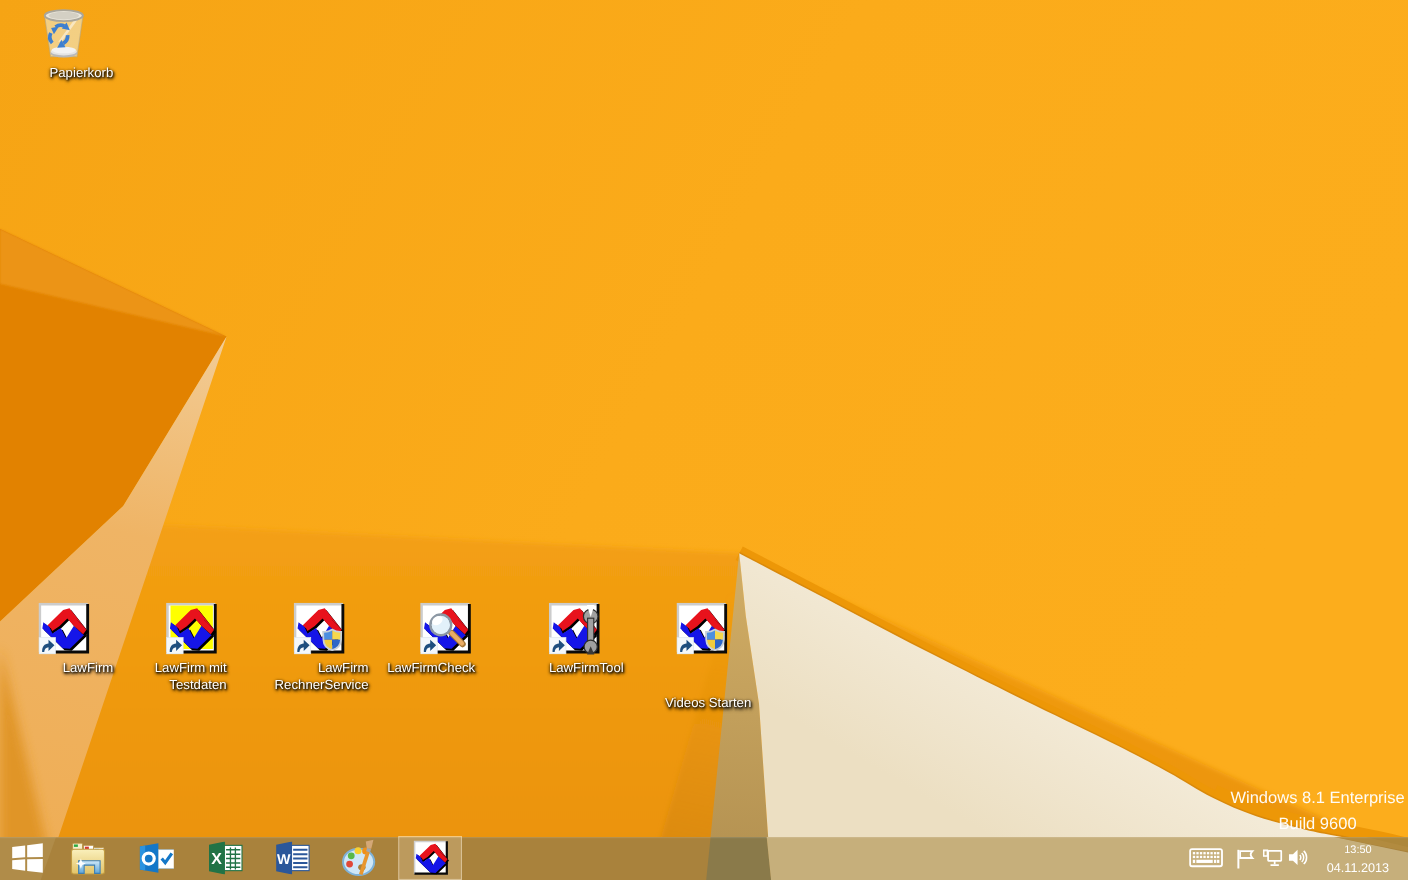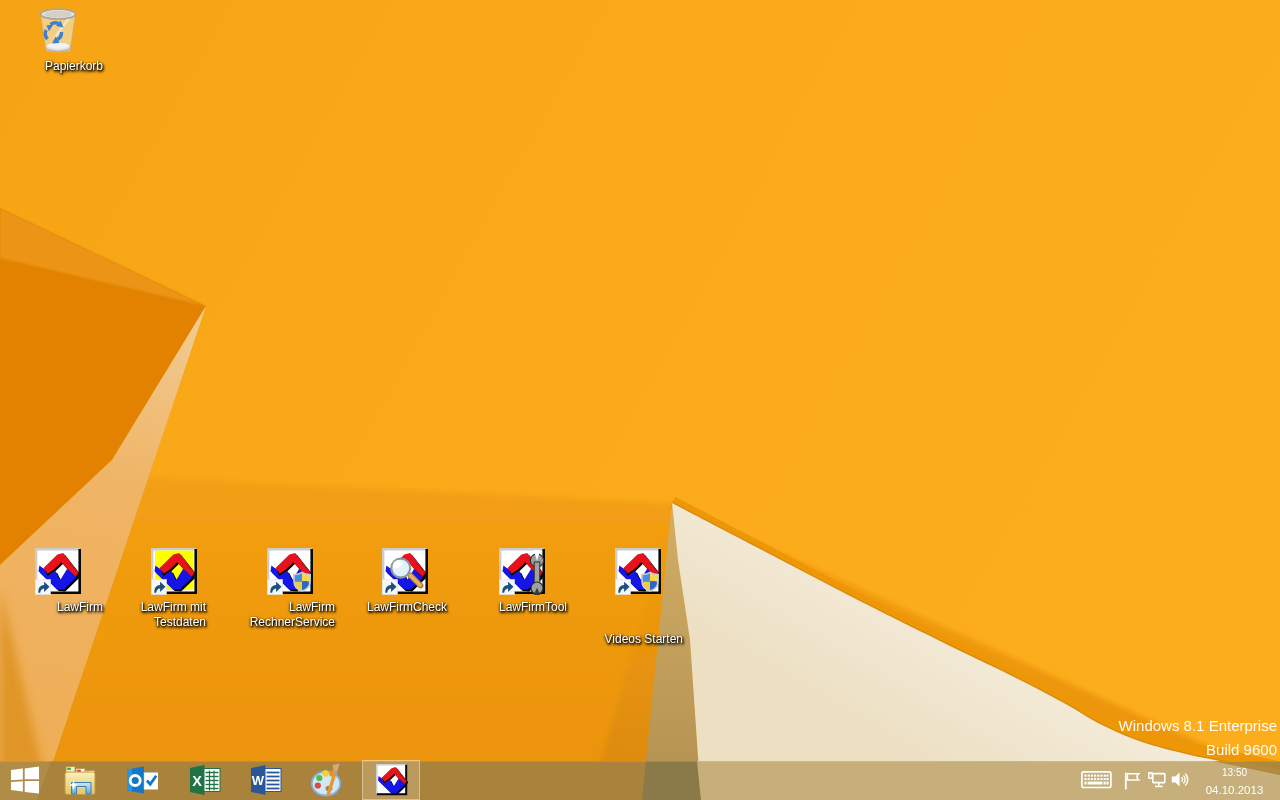--- a/index.html
+++ b/index.html
@@ -1,21 +1,21 @@
 <!DOCTYPE html>
 <html><head>
 <meta charset="utf-8">
 <style>
 *{margin:0;padding:0;box-sizing:border-box}
 html,body{width:1280px;height:800px;overflow:hidden;font-family:"Liberation Sans",sans-serif;background:#f9a815}
 #desk{position:relative;width:1280px;height:800px}
 .abs{position:absolute}
 .lbl{position:absolute;color:#fff;font-size:12px;text-align:right;line-height:15px;
  text-shadow:1px 1px 2px #000,0 1px 3px rgba(0,0,0,.9),1px 2px 3px rgba(0,0,0,.7)}
-#ver{position:absolute;right:3px;top:714px;text-align:right;color:rgba(255,255,255,.96);
+#ver{position:absolute;right:3px;top:714px;text-align:center;color:rgba(255,255,255,.96);
  font-size:15px;line-height:23.5px}
 #clock{position:absolute;left:1203px;top:766px;width:63px;text-align:center;color:#fff}
 #clock .t{font-size:10px;line-height:13px}
 #clock .d{font-size:11.5px;line-height:12px;margin-top:5px}
 #taskbtn{position:absolute;left:362px;top:760px;width:58px;height:40px;
  background:rgba(255,240,215,.22);border:1px solid rgba(255,245,225,.42)}
 </style>
 </head>
 <body>
 <div id="desk">
@@ -158,21 +158,21 @@
       </g>
  <line x1="28.5" y1="27.5" x2="38.5" y2="37.5" stroke="#a87838" stroke-width="5.8" stroke-linecap="round"></line>
  <line x1="28.5" y1="27.5" x2="38" y2="37" stroke="#ebac64" stroke-width="3.8" stroke-linecap="round"></line>
  <circle cx="18.7" cy="20.1" r="9.4" fill="#d9edf9" stroke="#8c98a4" stroke-width="2.3"></circle>
  <circle cx="18.7" cy="20.1" r="8.2" fill="#e2f1fa"></circle>
  <ellipse cx="15.6" cy="16.2" rx="5.2" ry="3.8" fill="#ffffff" opacity="0.95" transform="rotate(-35 15.6 16.2)"></ellipse>
  <g transform="translate(0.5,31.5)">
         <use href="#lfArrow"></use>
       </g>
 </svg>
-<div class="lbl" style="left:357px;top:600px;width:90px">LawFirmCheck</div>
+<div class="lbl" style="left:342px;top:600px;width:90px">LawFirmCheck</div>
 
 <svg class="abs" style="left:499px;top:548px" width="47" height="47" viewBox="0 0 47 47">
  <use href="#iconBox"></use>
  <g transform="translate(3,3)">
         <use href="#lfLogo"></use>
       </g>
  <g>
   <circle cx="38" cy="12.5" r="6.6" fill="#a0a0a0" stroke="#2e2e2e" stroke-width="1.1"></circle>
   <path d="M38,12.8 L34.6,2 L41.4,2 Z" fill="#ffffff"></path>
   <rect x="35.2" y="14" width="5.6" height="23" fill="#a0a0a0" stroke="#2e2e2e" stroke-width="1"></rect>
@@ -357,15 +357,15 @@
  <polygon points="0.8,5.6 4.4,5.6 8.6,1.6 8.6,15.4 4.4,11.4 0.8,11.4" fill="#ffffff"></polygon>
  <g fill="none" stroke="#ffffff" stroke-width="1.4">
   <path d="M10.6,6.3 A3,3 0 0 1 10.6,10.7"></path>
   <path d="M12.4,4.4 A5.6,5.6 0 0 1 12.4,12.6"></path>
   <path d="M14.2,2.5 A8.2,8.2 0 0 1 14.2,14.5"></path>
  </g>
 </svg>
 
 <div id="clock">
       <div class="t">13:50</div>
-      <div class="d">04.10.2013</div>
+      <div class="d">04.11.2013</div>
     </div>
 </div>
 
 </body></html>

